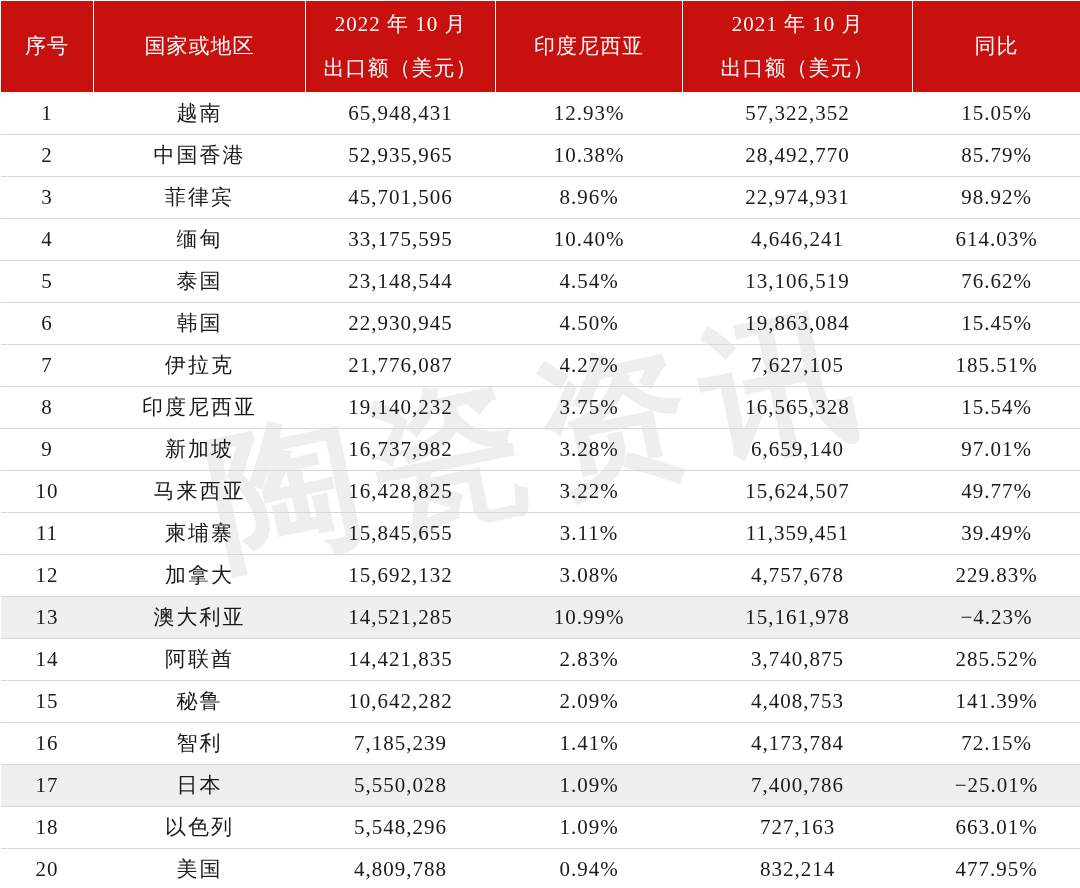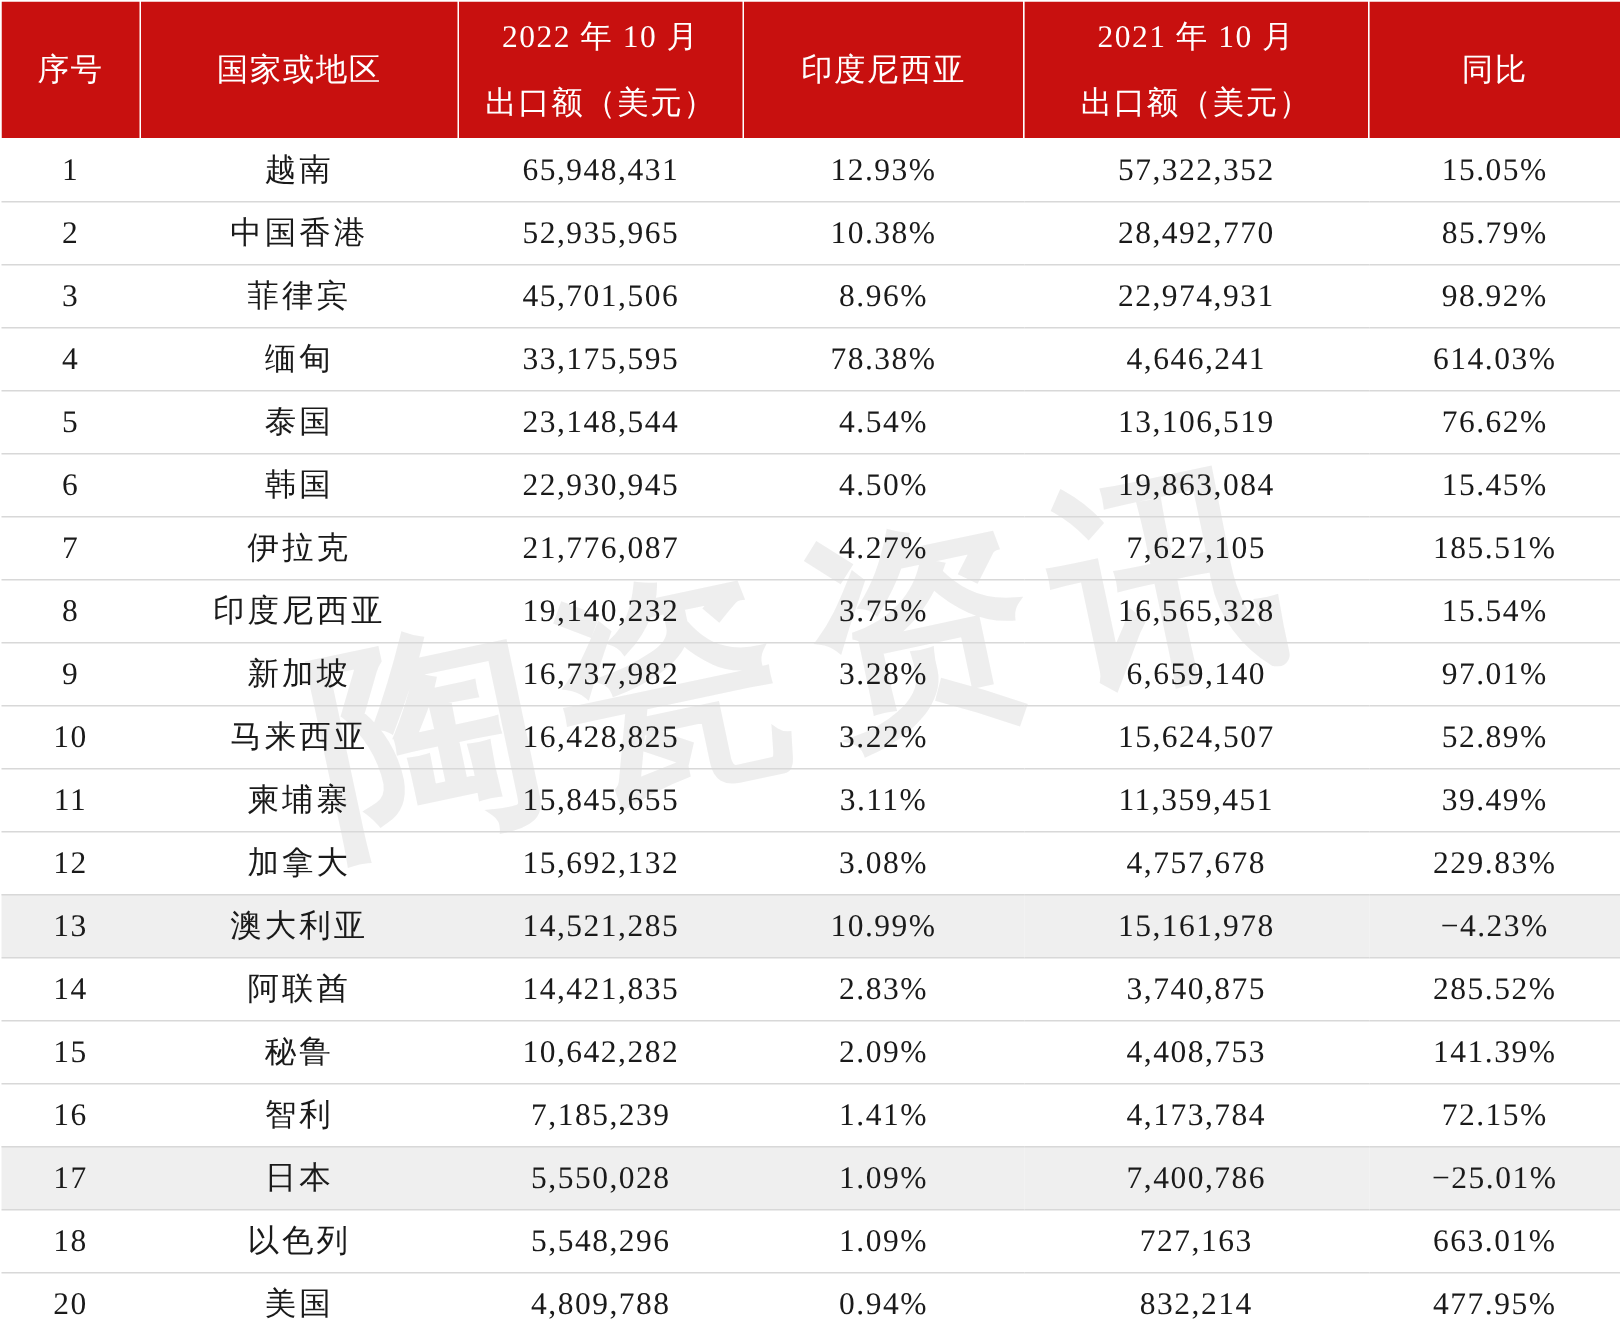--- a/index.html
+++ b/index.html
@@ -152,21 +152,21 @@
         <td class="country">菲律宾</td>
         <td class="num">45,701,506</td>
         <td class="num">8.96%</td>
         <td class="num">22,974,931</td>
         <td class="num">98.92%</td>
       </tr>
       <tr>
         <td class="num">4</td>
         <td class="country">缅甸</td>
         <td class="num">33,175,595</td>
-        <td class="num">78.38%</td>
+        <td class="num">10.40%</td>
         <td class="num">4,646,241</td>
         <td class="num">614.03%</td>
       </tr>
       <tr>
         <td class="num">5</td>
         <td class="country">泰国</td>
         <td class="num">23,148,544</td>
         <td class="num">4.54%</td>
         <td class="num">13,106,519</td>
         <td class="num">76.62%</td>
@@ -202,21 +202,21 @@
         <td class="num">3.28%</td>
         <td class="num">6,659,140</td>
         <td class="num">97.01%</td>
       </tr>
       <tr>
         <td class="num">10</td>
         <td class="country">马来西亚</td>
         <td class="num">16,428,825</td>
         <td class="num">3.22%</td>
         <td class="num">15,624,507</td>
-        <td class="num">52.89%</td>
+        <td class="num">49.77%</td>
       </tr>
       <tr>
         <td class="num">11</td>
         <td class="country">柬埔寨</td>
         <td class="num">15,845,655</td>
         <td class="num">3.11%</td>
         <td class="num">11,359,451</td>
         <td class="num">39.49%</td>
       </tr>
       <tr>

